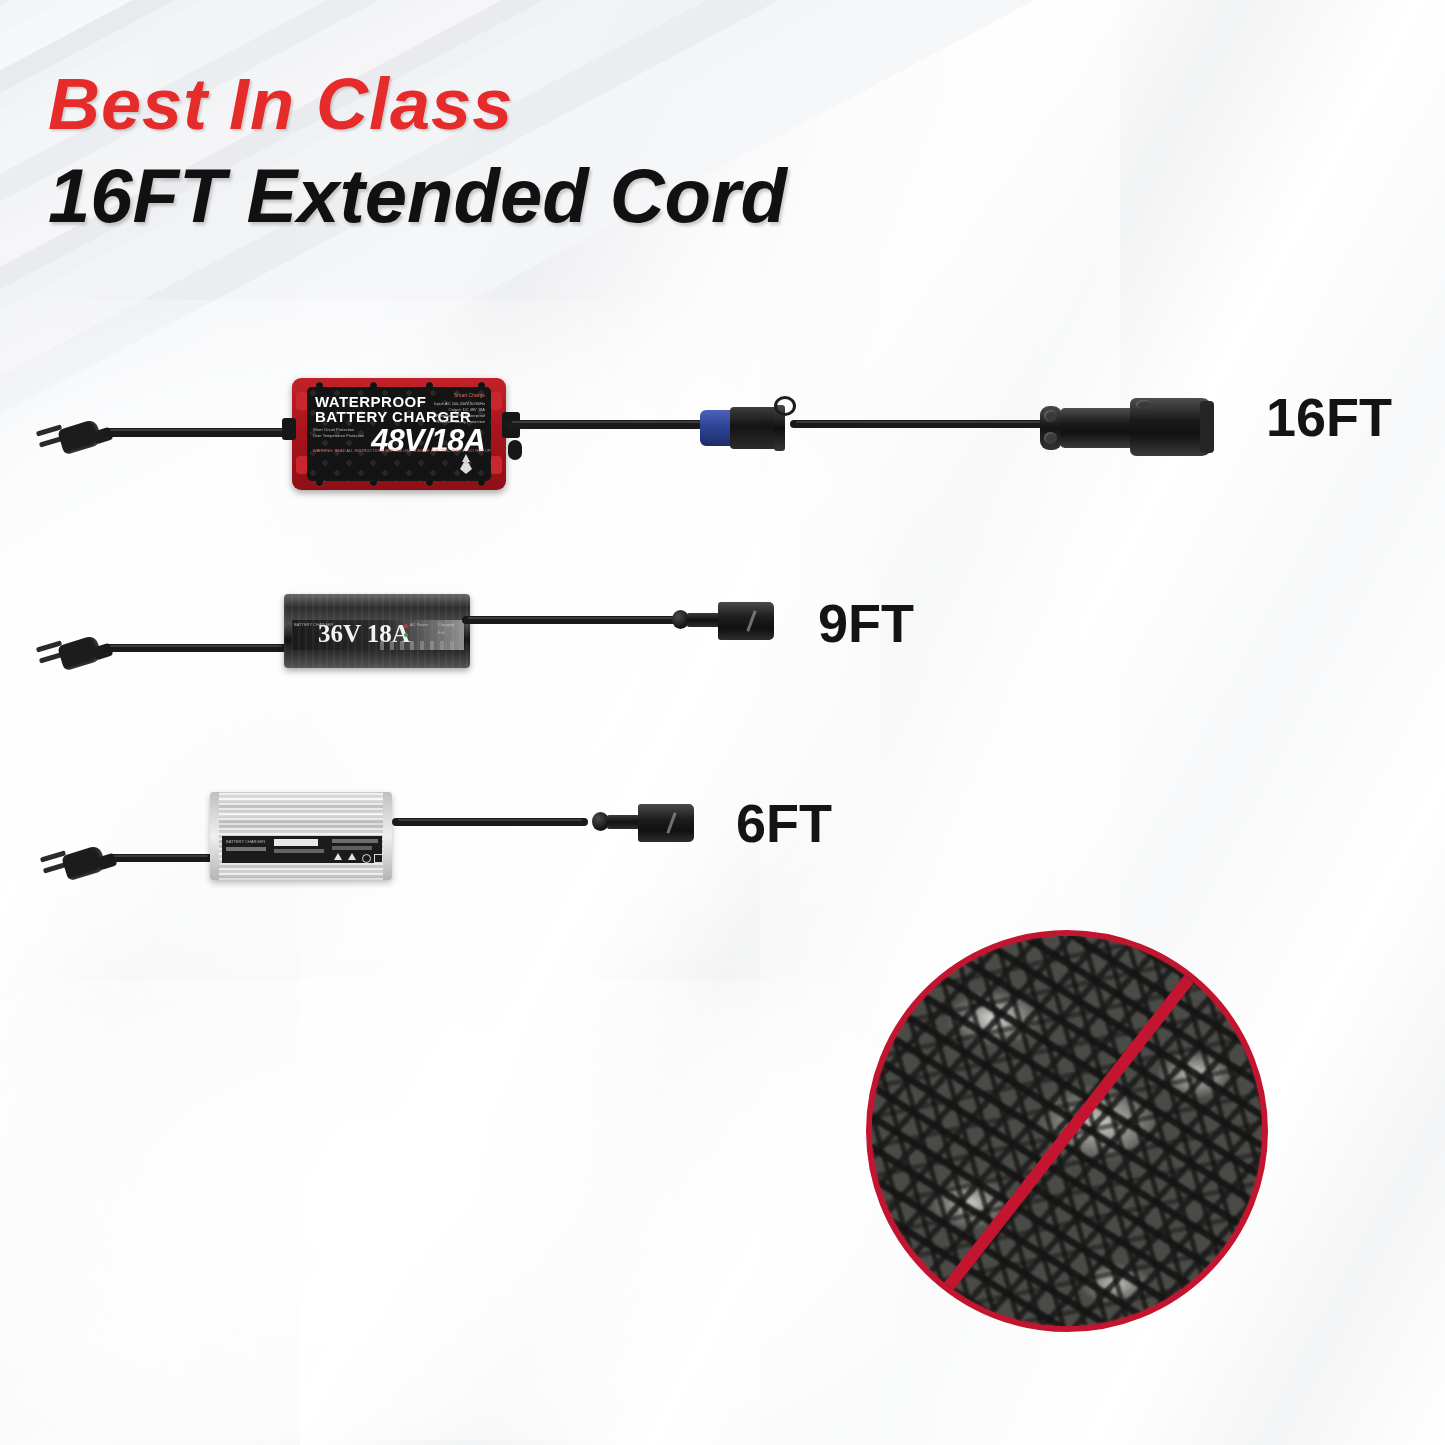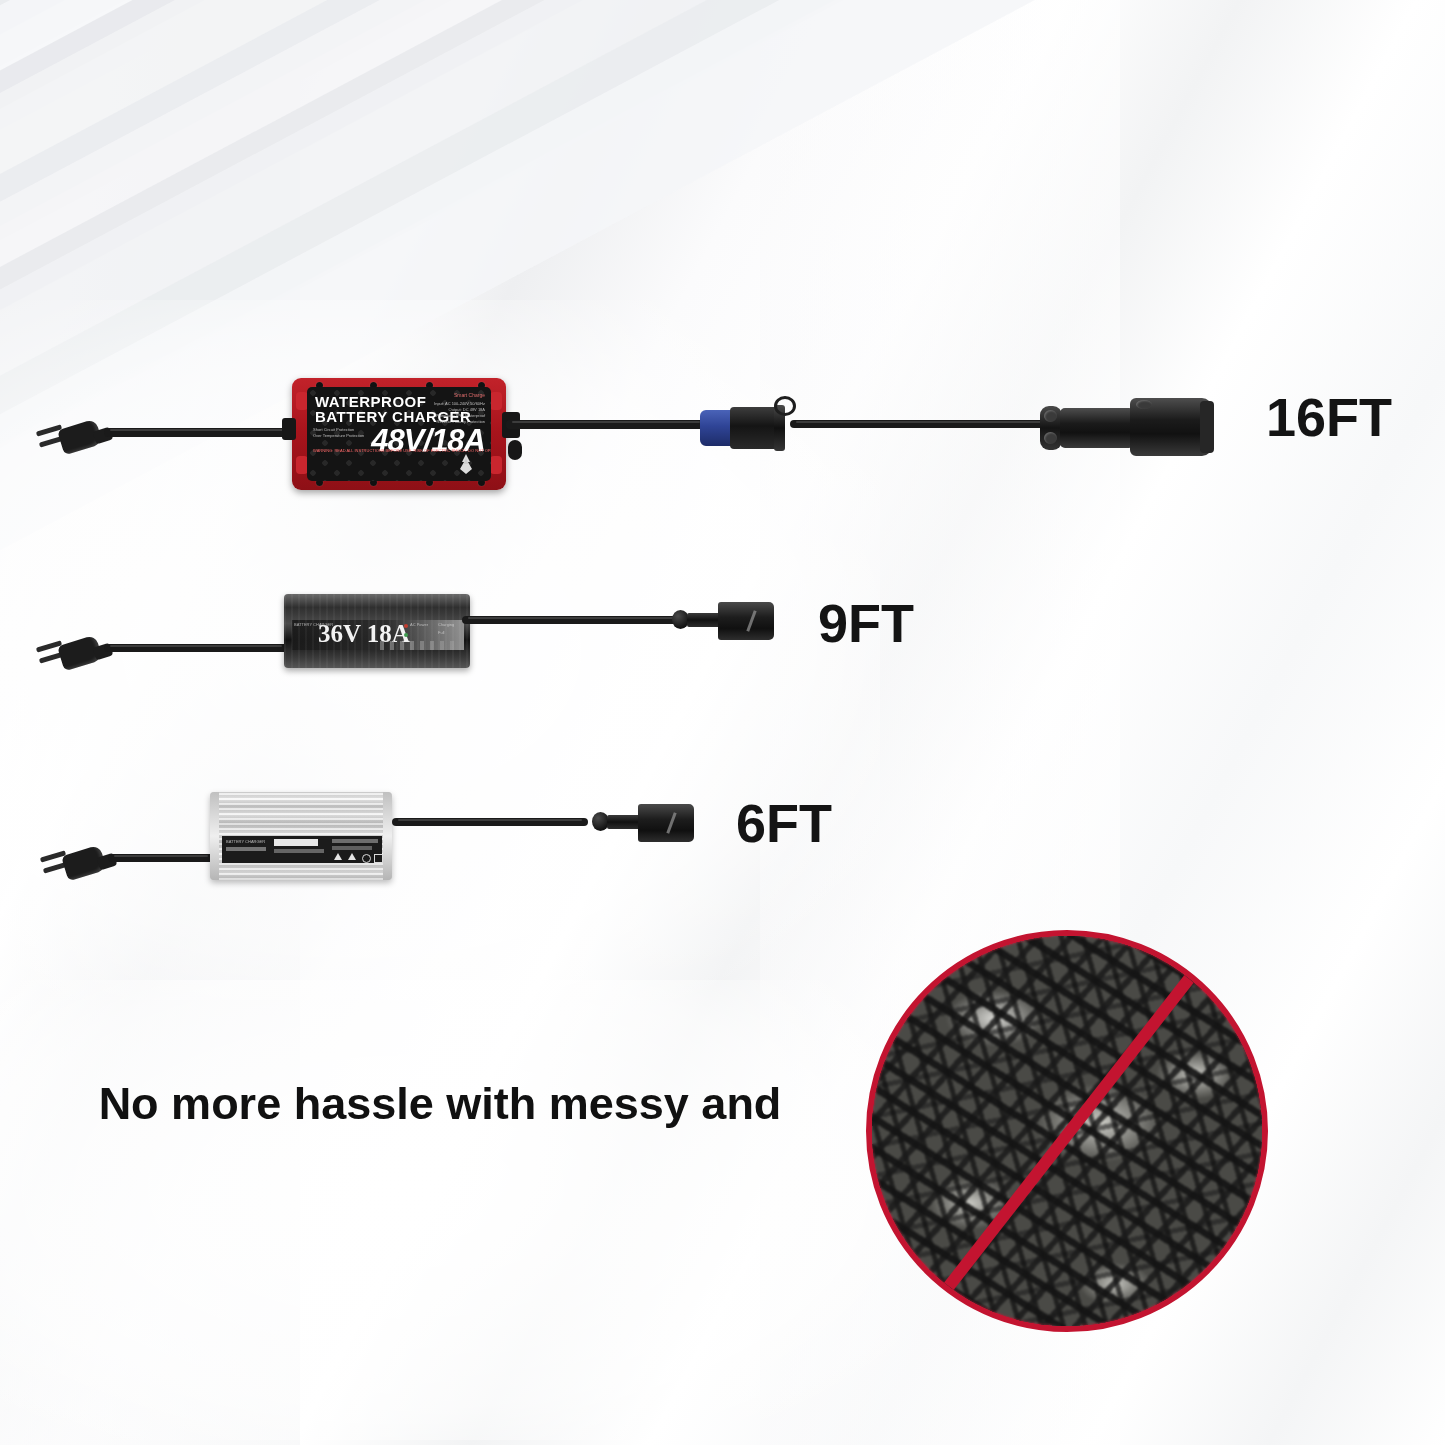--- a/index.html
+++ b/index.html
@@ -459,20 +459,24 @@
     <div class="stripe" style="left:1320px;  top:-500px; width:96px;  height:2300px; background:#f4f5f7;"></div>
     <div class="stripe" style="left:1480px;  top:-520px; width:38px;  height:2300px; background:#e7e9ec;"></div>
     <div class="stripe" style="left:1560px;  top:-540px; width:140px; height:2300px; background:#f1f2f4;"></div>
     <div class="stripe" style="left:1760px;  top:-560px; width:60px;  height:2300px; background:#eaecef;"></div>
     <div class="stripe" style="left:1870px;  top:-580px; width:120px; height:2300px; background:#f5f6f8;"></div>
 
     <div style="position:absolute;left:0;top:300px;width:880px;height:700px;background:radial-gradient(ellipse at 40% 50%, rgba(255,255,255,.96) 0%, rgba(255,255,255,.55) 60%, rgba(255,255,255,0) 85%);"></div>
     <div style="position:absolute;left:0;top:980px;width:900px;height:460px;background:radial-gradient(ellipse at 45% 45%, rgba(255,255,255,.97) 0%, rgba(255,255,255,.6) 62%, rgba(255,255,255,0) 88%);"></div>
   </div>
 
+  <div class="headline-wrap">
+    <div class="headline-red">Best In Class</div>
+    <div class="headline-black">16FT Extended Cord</div>
+  </div>
 
   <div class="product-row" style="left:0px; top:370px; width:1347px;">
 
     <div class="ac-plug" style="left:36px; top:52px;">
       <div class="ac-prong" style="left:0px;  top:6px;"></div>
       <div class="ac-prong" style="left:3px;  top:17px;"></div>
       <div class="ac-body" style="left:24px; top:2px;"></div>
       <div class="ac-neck" style="left:58px; top:7px;"></div>
     </div>
 
@@ -634,16 +638,15 @@
     <div class="row-label" style="left:736px; top:12px;">6FT</div>
   </div>
 
   <div class="tangle-wrap">
     <div class="tangle-photo"></div>
     <div class="tangle-blur"></div>
     <div class="tangle-slash"></div>
   </div>
 
   <div class="caption">
-    <span>No more hassle with messy and</span>
   </div>
 
 </div>
 
 </body></html>

